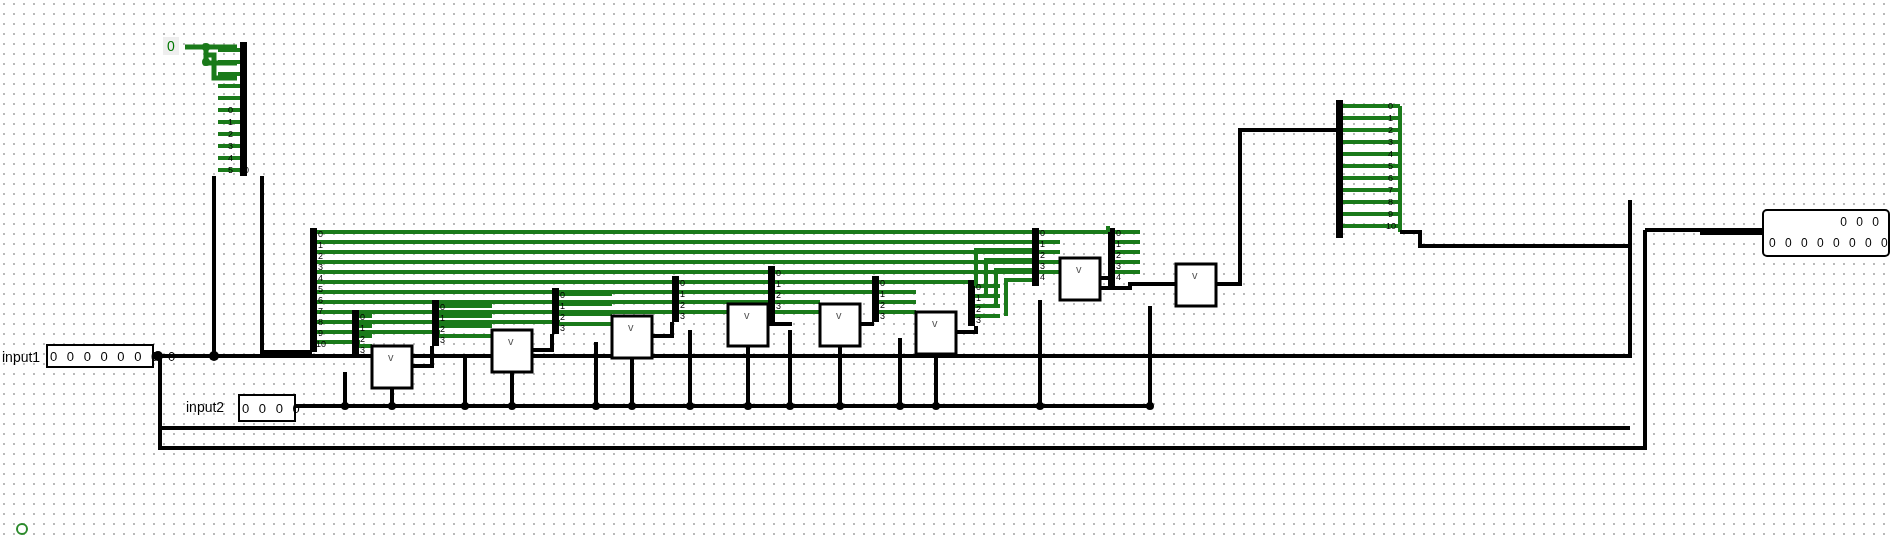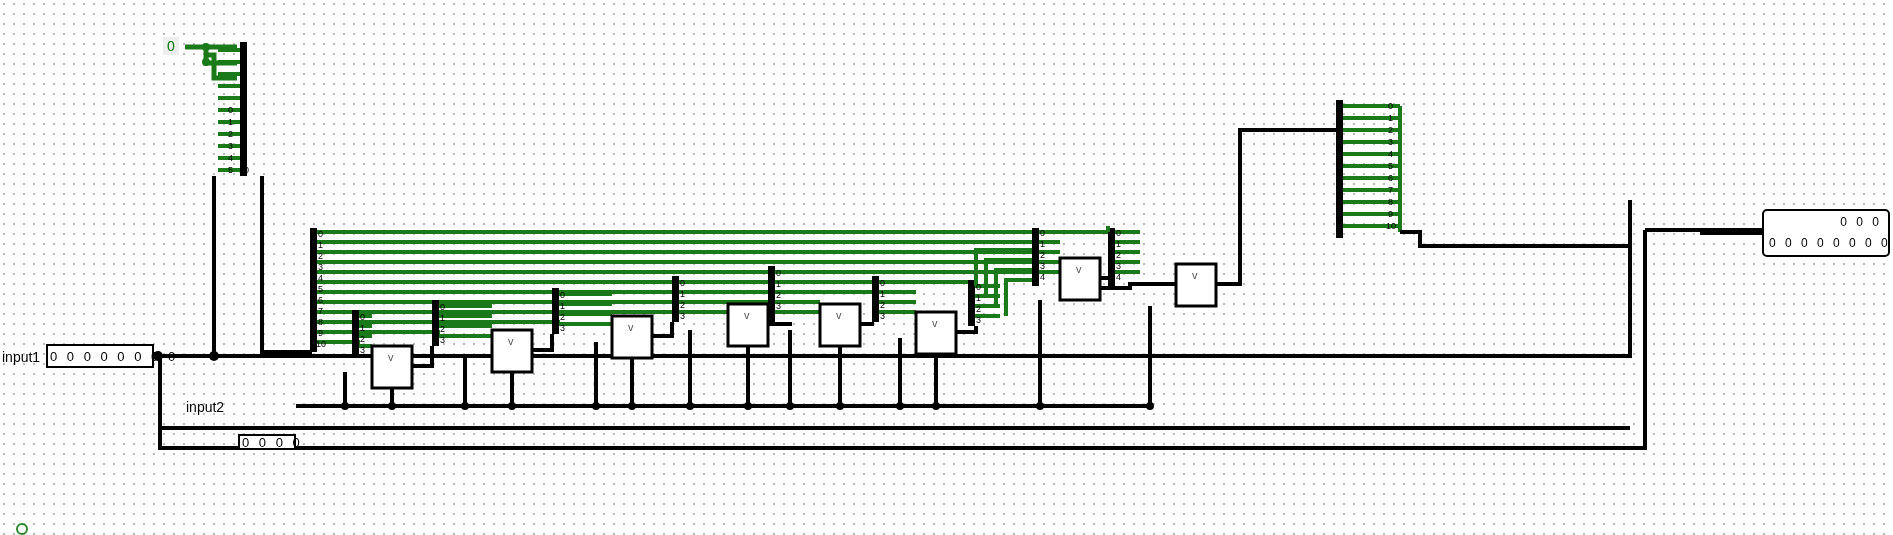--- a/index.html
+++ b/index.html
@@ -294,21 +294,21 @@
       <rect x="1176" y="264" width="40" height="42" fill="#ffffff" stroke="#000000" stroke-width="3"></rect>
     </g>
   </svg>
 
   <div class="pinlabel" style="left:2px;top:350px;">input1</div>
   <div class="pinbox" style="left:46px;top:344px;width:108px;height:24px;">
     <span class="bits">0 0 0 0 0 0 0 0</span>
   </div>
 
   <div class="pinlabel" style="left:186px;top:400px;">input2</div>
-  <div class="pinbox" style="left:238px;top:394px;width:58px;height:16px;margin-top:40px;">
+  <div class="pinbox" style="left:238px;top:394px;width:58px;height:28px;">
     <span class="bits">0 0 0 0</span>
   </div>
 
   <div class="outbox" style="left:1762px;top:209px;width:128px;height:48px;">
     <span class="row" style="right:6px;top:5px;">0 0 0</span>
     <span class="row" style="left:5px;top:26px;">0 0 0 0 0 0 0 0</span>
   </div>
 
   <div class="probeval" style="left:163px;top:37px;">0</div>
 

